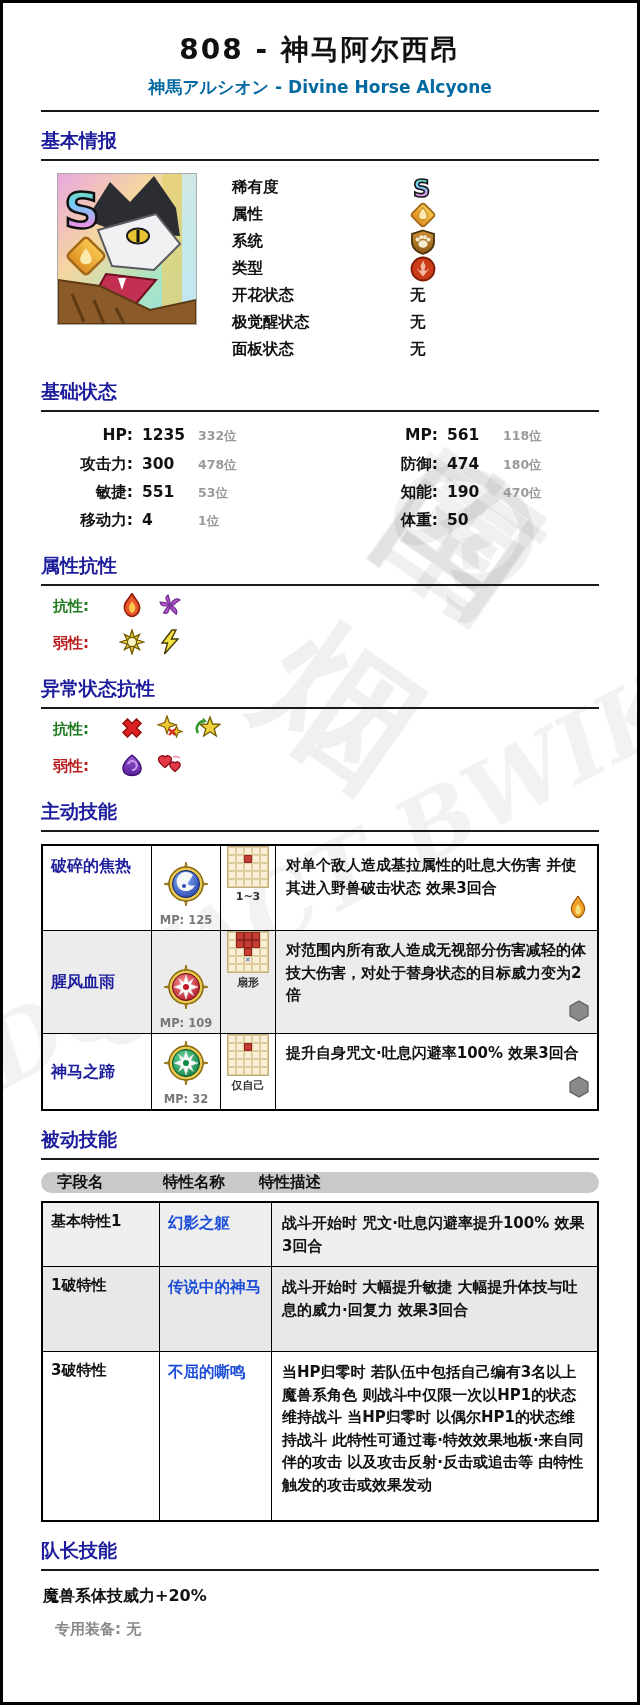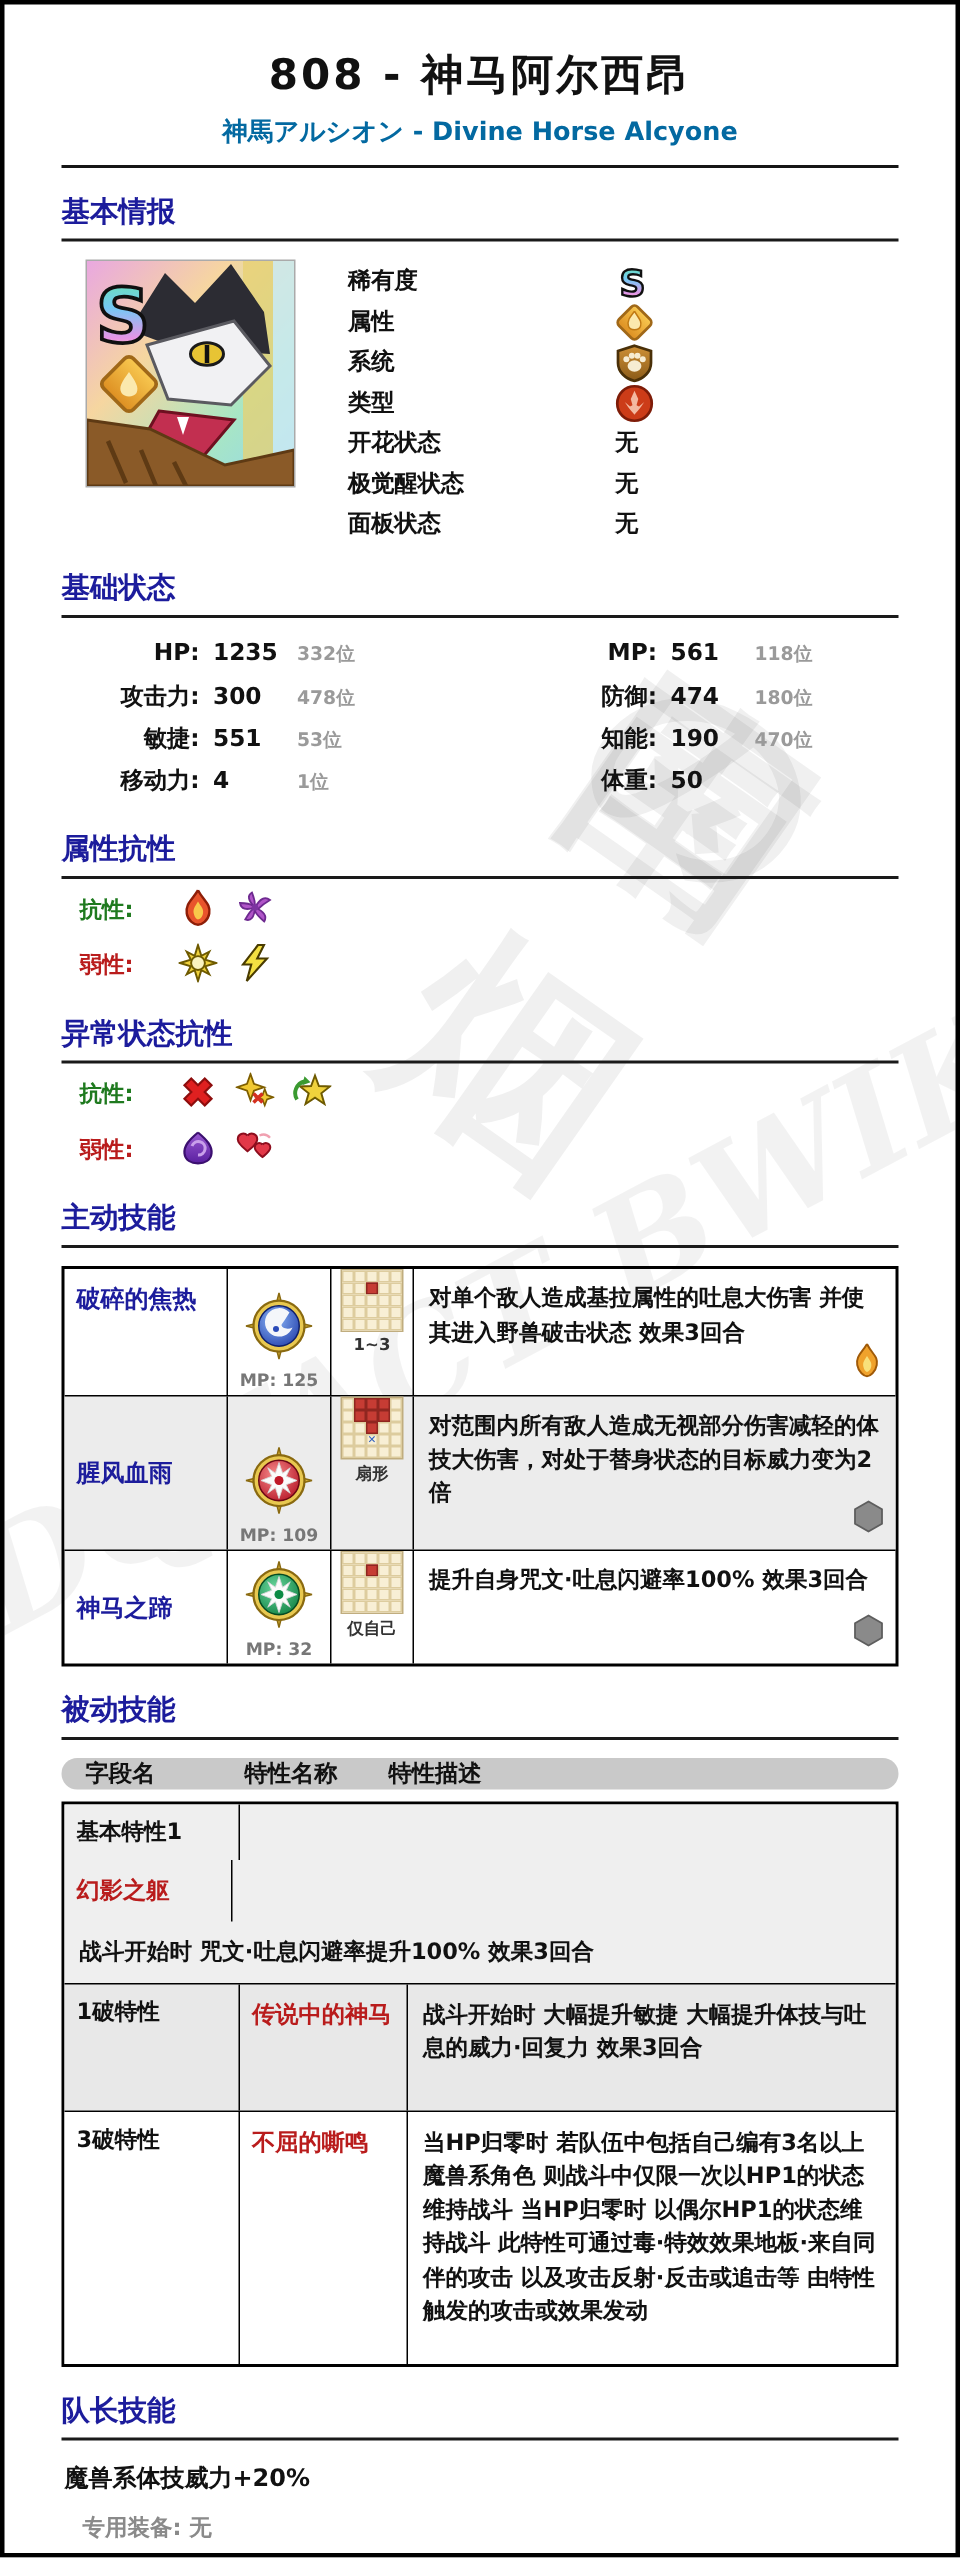--- a/index.html
+++ b/index.html
@@ -63,24 +63,24 @@
   .rc{background:#f8efd5;border:0.5px solid #ddcc9e;box-sizing:border-box;font-size:7px;
       line-height:7px;text-align:center;color:#3060c0;font-weight:bold;}
   .rc.red{background:#c63c34;border-color:#8f2620;}
   
   .phead{display:flex;background:#c9c9c9;margin-top:12px;padding:0 0;font-weight:bold;font-size:15.5px;border-radius:13px;}
   .ph1{width:106px;padding-left:16px;} .ph2{width:96px;} .ph3{flex:1;font-family:Liberation Mono, monospace;}
   .ptable{border:2px solid #000;margin-top:8px;}
   .prow{display:flex;border-top:1.5px solid #000;}
   .prow:first-child{border-top:none;}
   .p-field{width:100px;flex:none;border-right:1.5px solid #000;padding:9px 8px;font-weight:600;font-size:15px;}
-  .p-name{width:95px;flex:none;border-right:1.5px solid #000;padding:9px 8px;color:#b91c1c;
+  .p-name{width:95px;flex:none;border-right:1.5px solid #000;padding:9px 8px;color:#1d4ed8;
           font-weight:bold;font-size:15.5px;line-height:1.5;}
   .p-desc{flex:1;padding:9px 10px;font-size:15px;font-weight:600;line-height:1.5;}
-  .pr1{min-height:62px;background:#efefef;flex-direction:column;}
+  .pr1{min-height:62px;background:#efefef;}
   .pr2{min-height:84px;background:#e8e8e8;}
   .pr3{min-height:168px;background:#fff;}
   
   .leadtext{font-size:16px;font-weight:600;margin-top:15px;padding-left:2px;}
   .equiptext{font-size:15px;font-weight:600;color:#8a8a8a;margin-top:13px;padding-left:14px;}
 </style>
 </head>
 <body>
 
 <div id="page">

